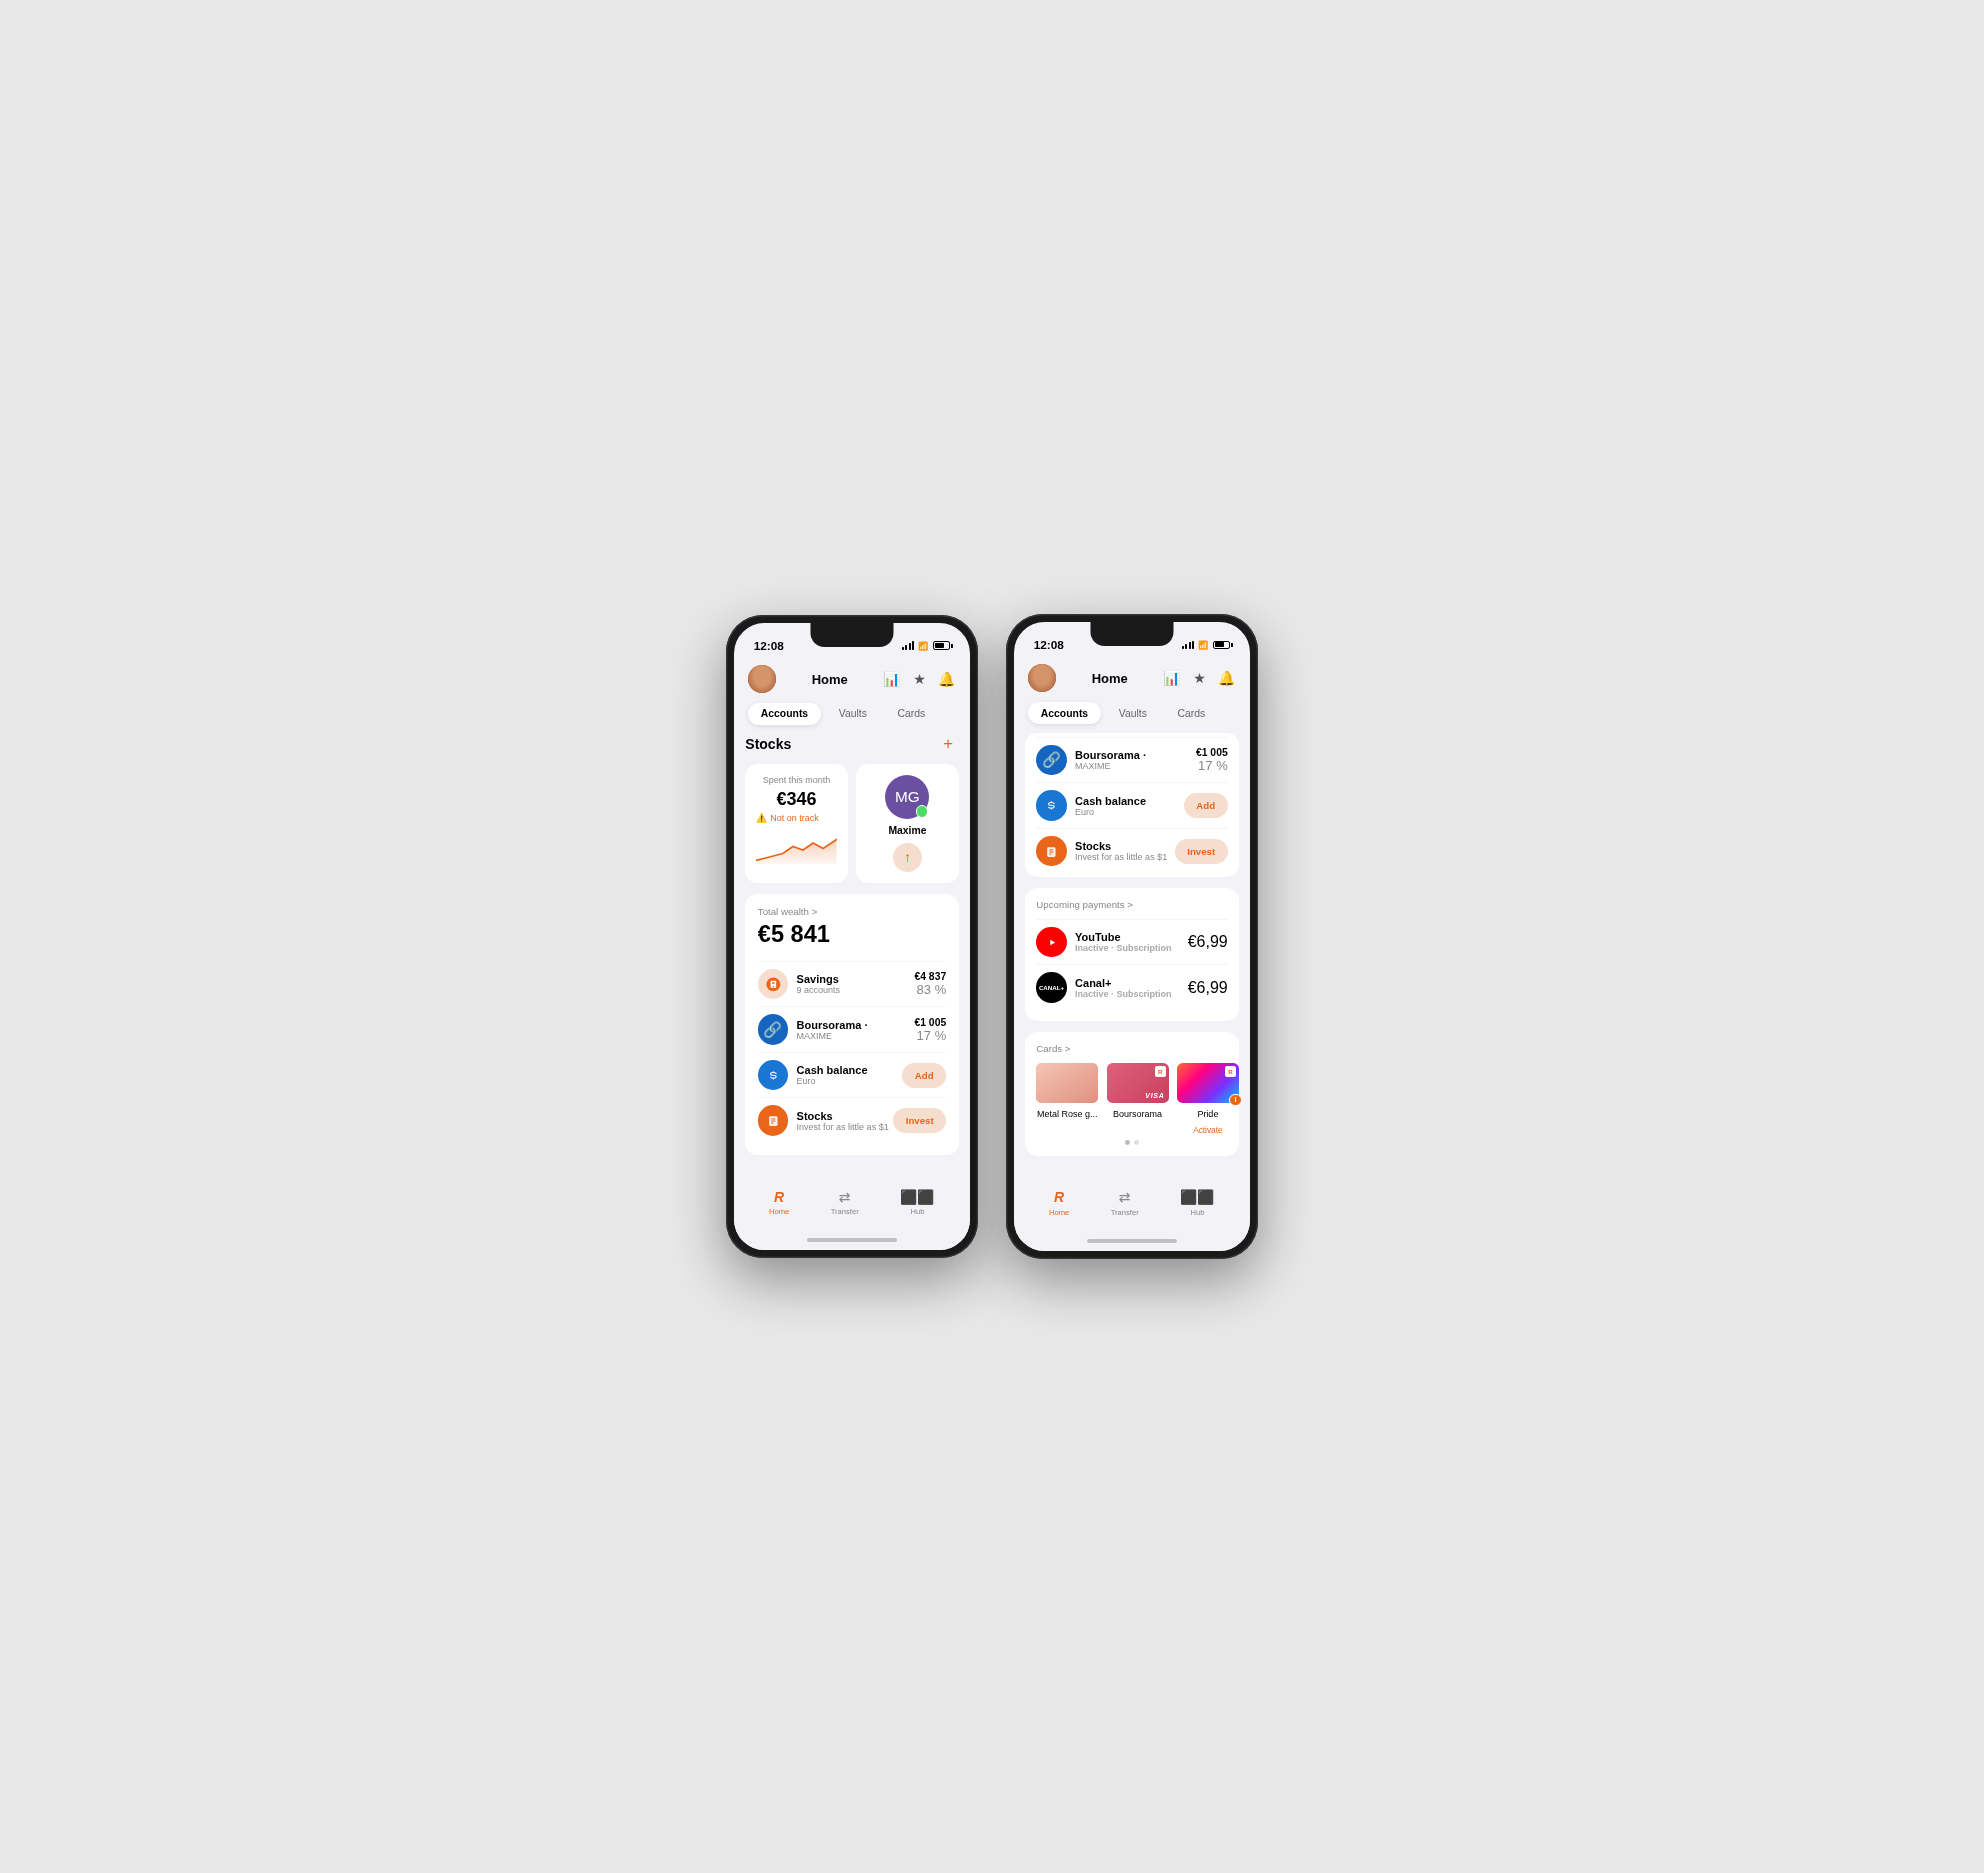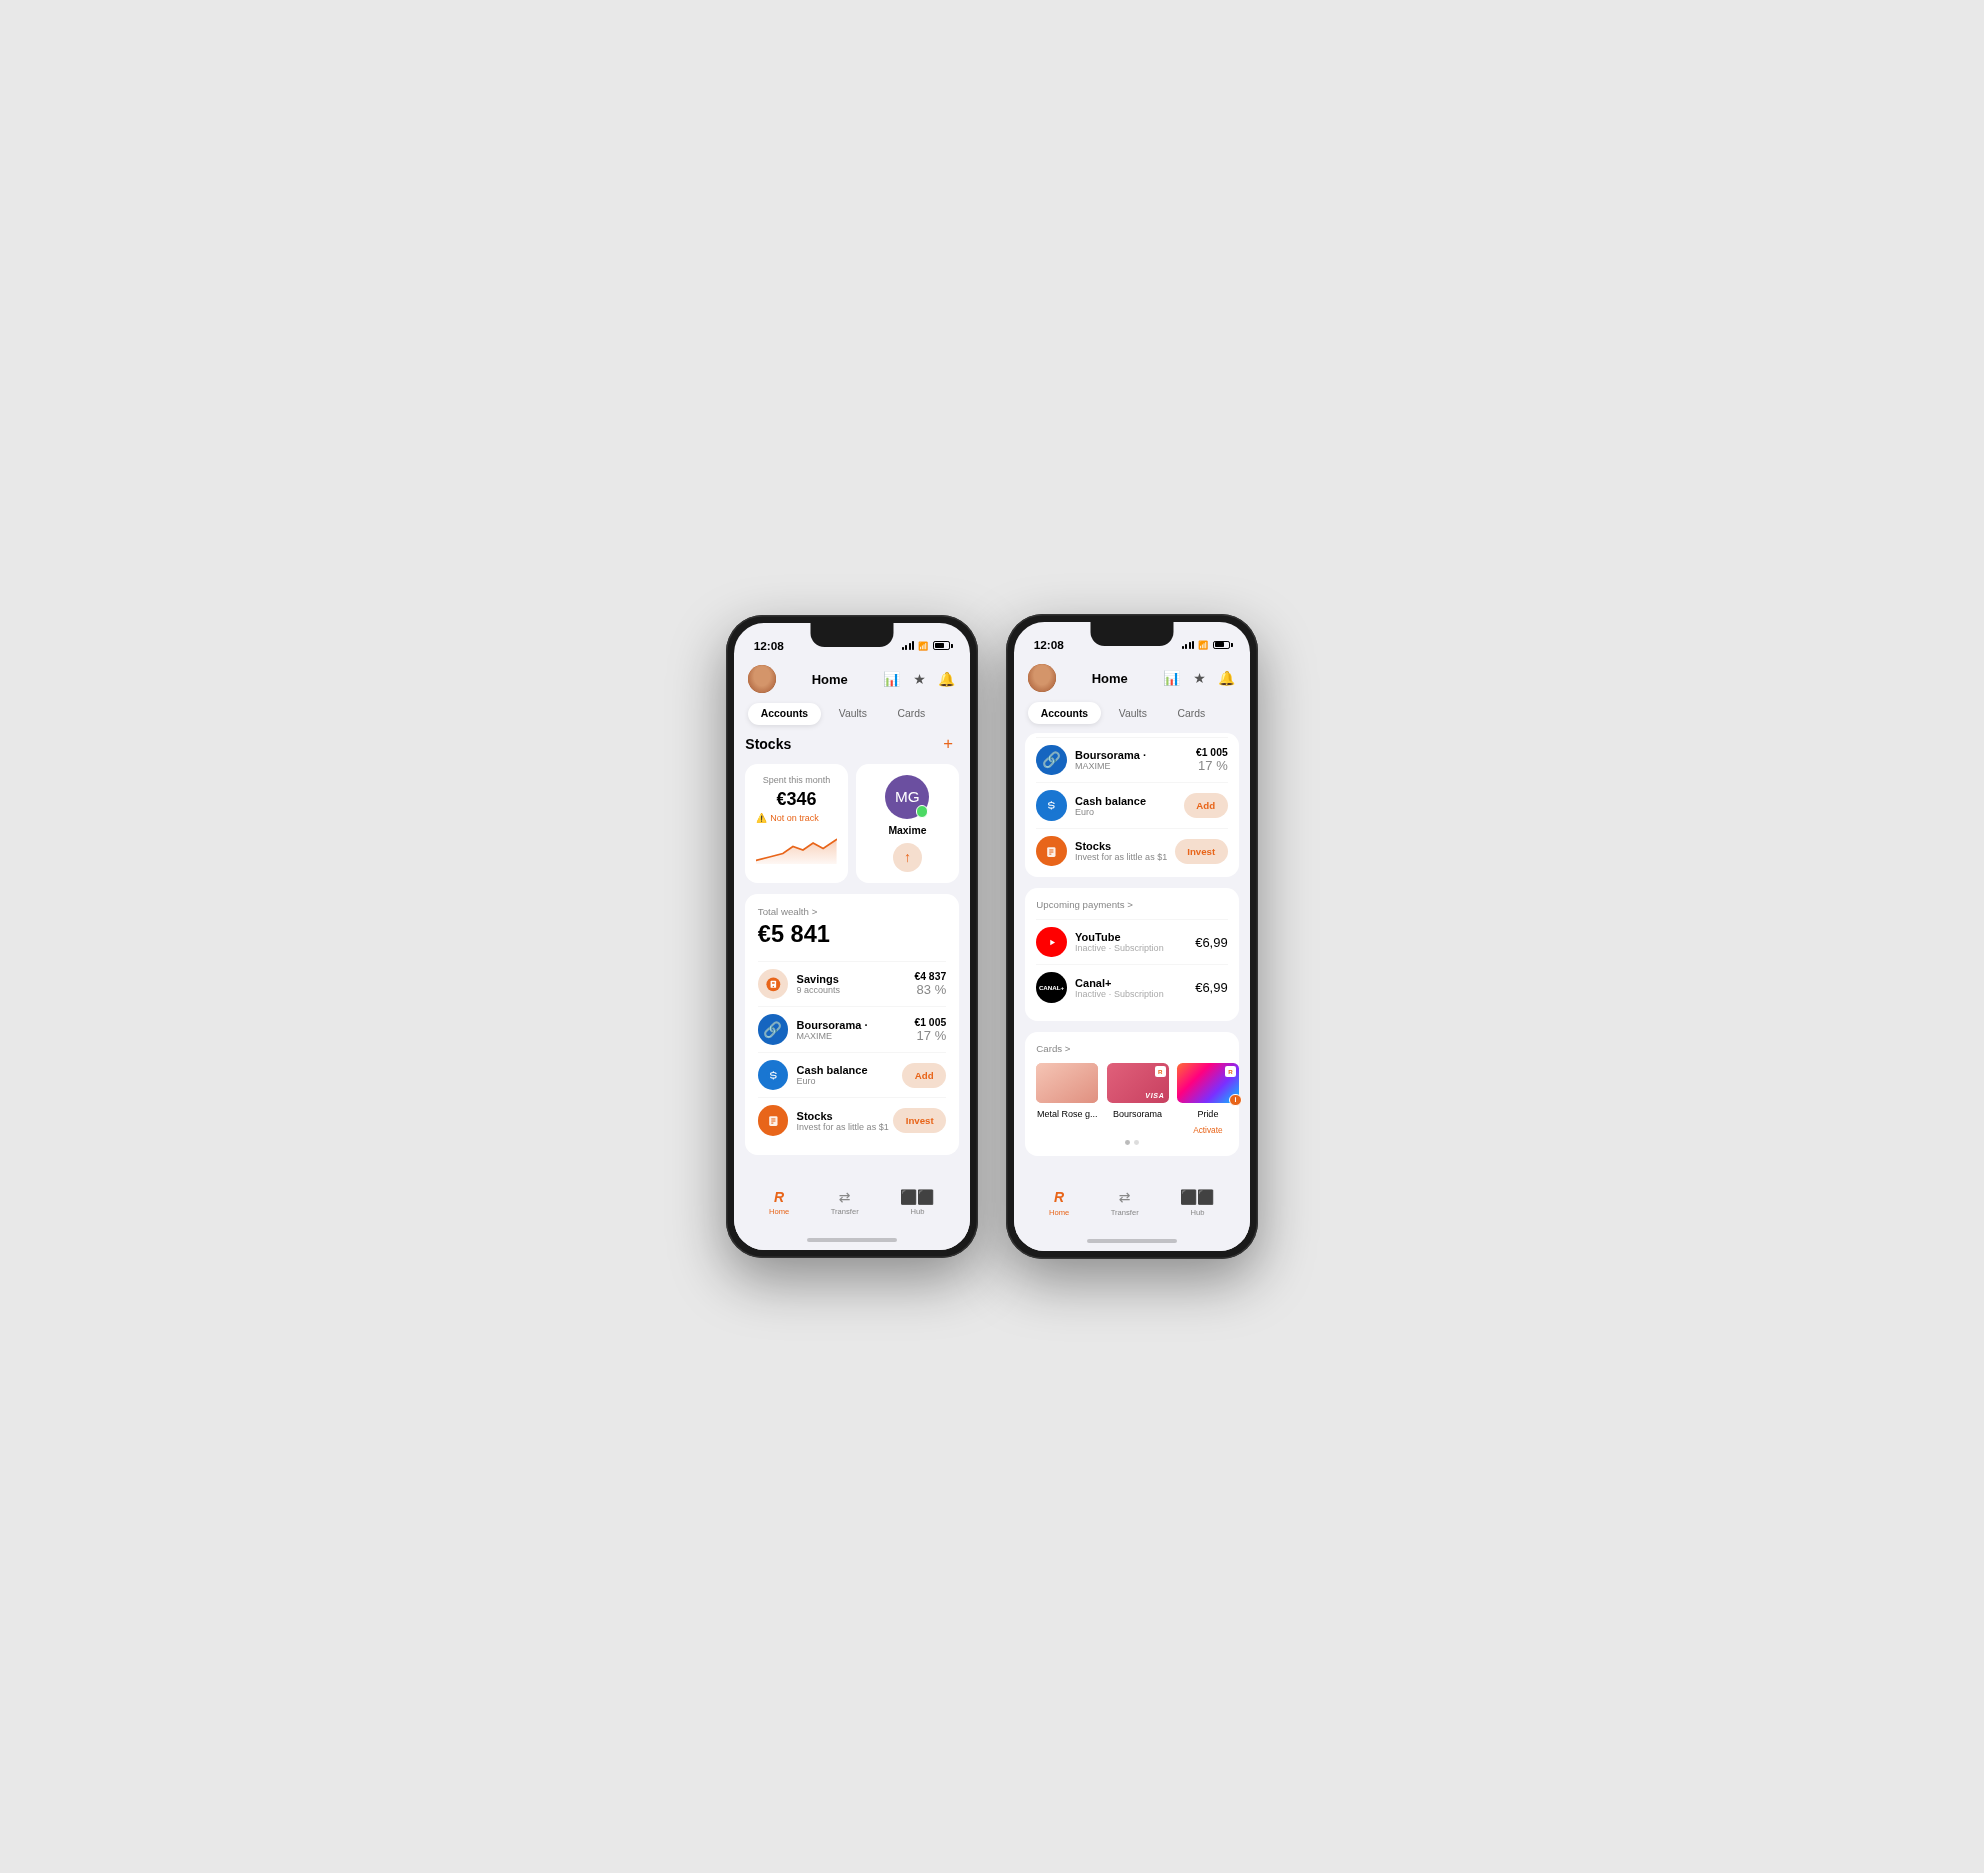--- a/index.html
+++ b/index.html
@@ -472,23 +472,24 @@
       flex: 1;
     }
     .payment-name {
       font-size: 11px;
       font-weight: 600;
       color: #000;
     }
     .payment-sub {
       font-size: 9px;
       color: #aaa;
+      font-weight: bold;
     }
     .payment-amount {
-      font-size: 13px;
+      font-size: 16px;
       font-weight: 500;
       color: #000;
     }
 
     .cards-section {
       background: #fff;
       border-radius: 12.5px;
       padding: 11px;
       margin-bottom: 11px;
     }

